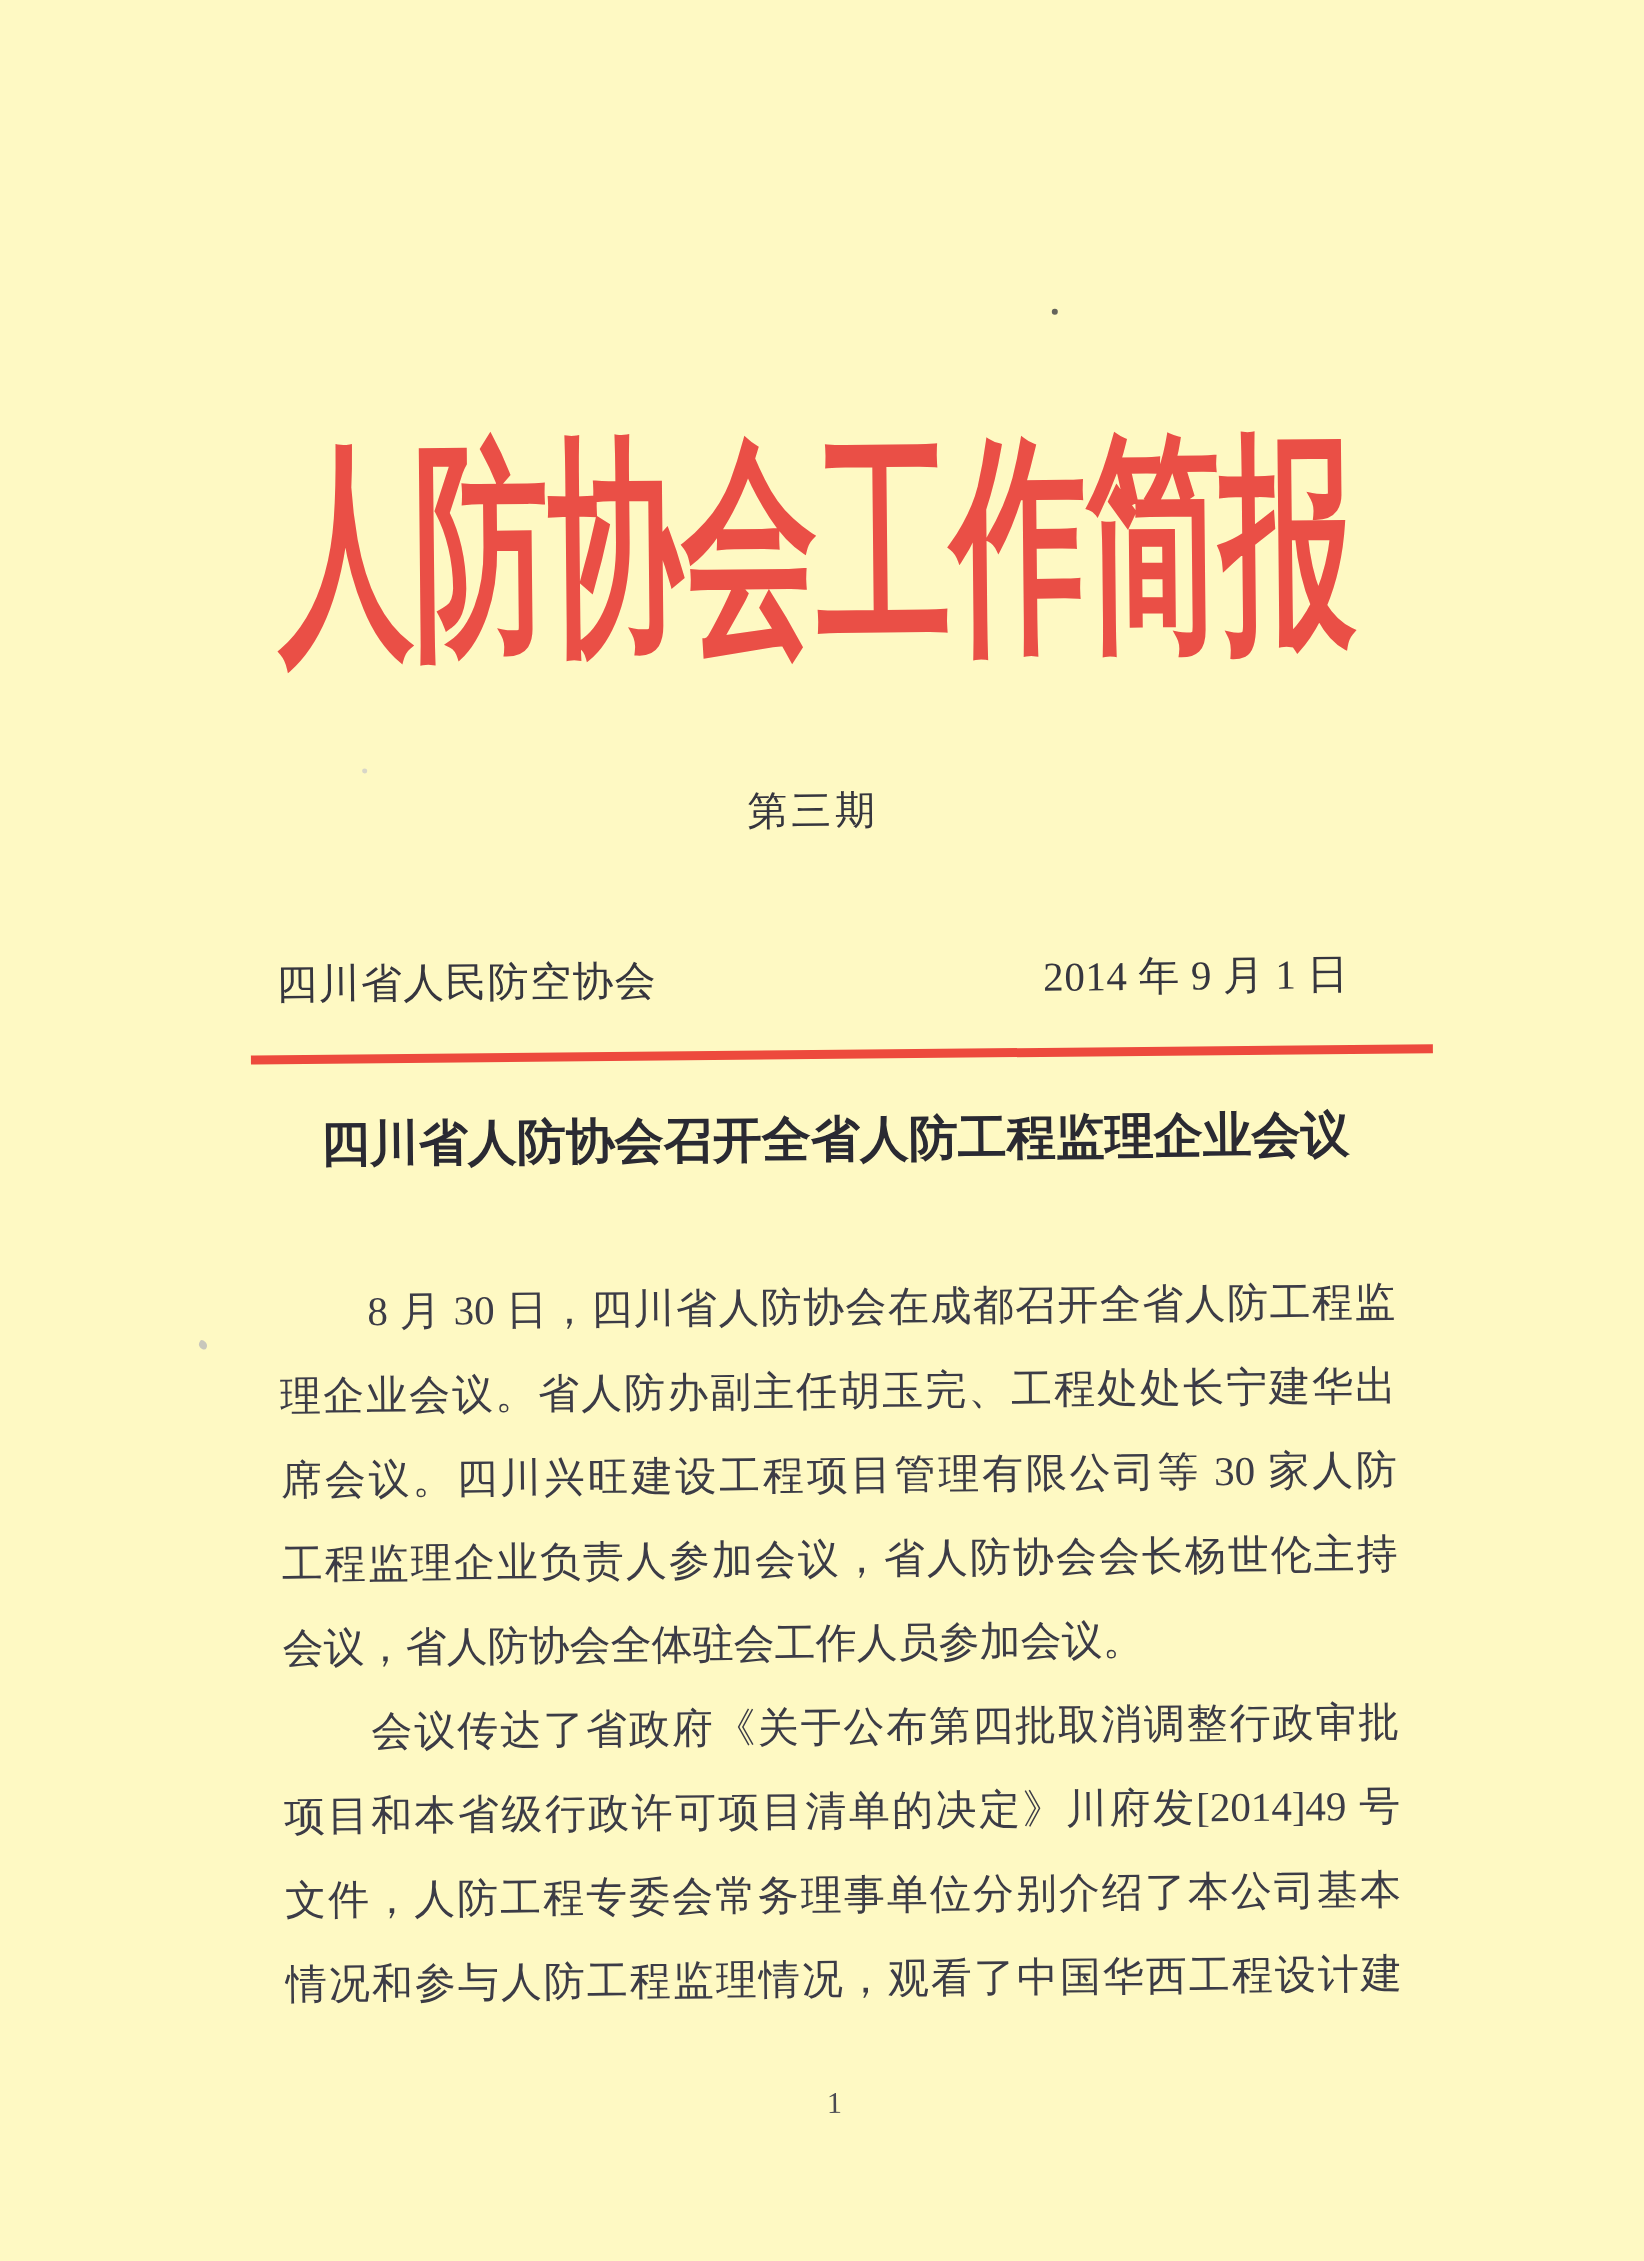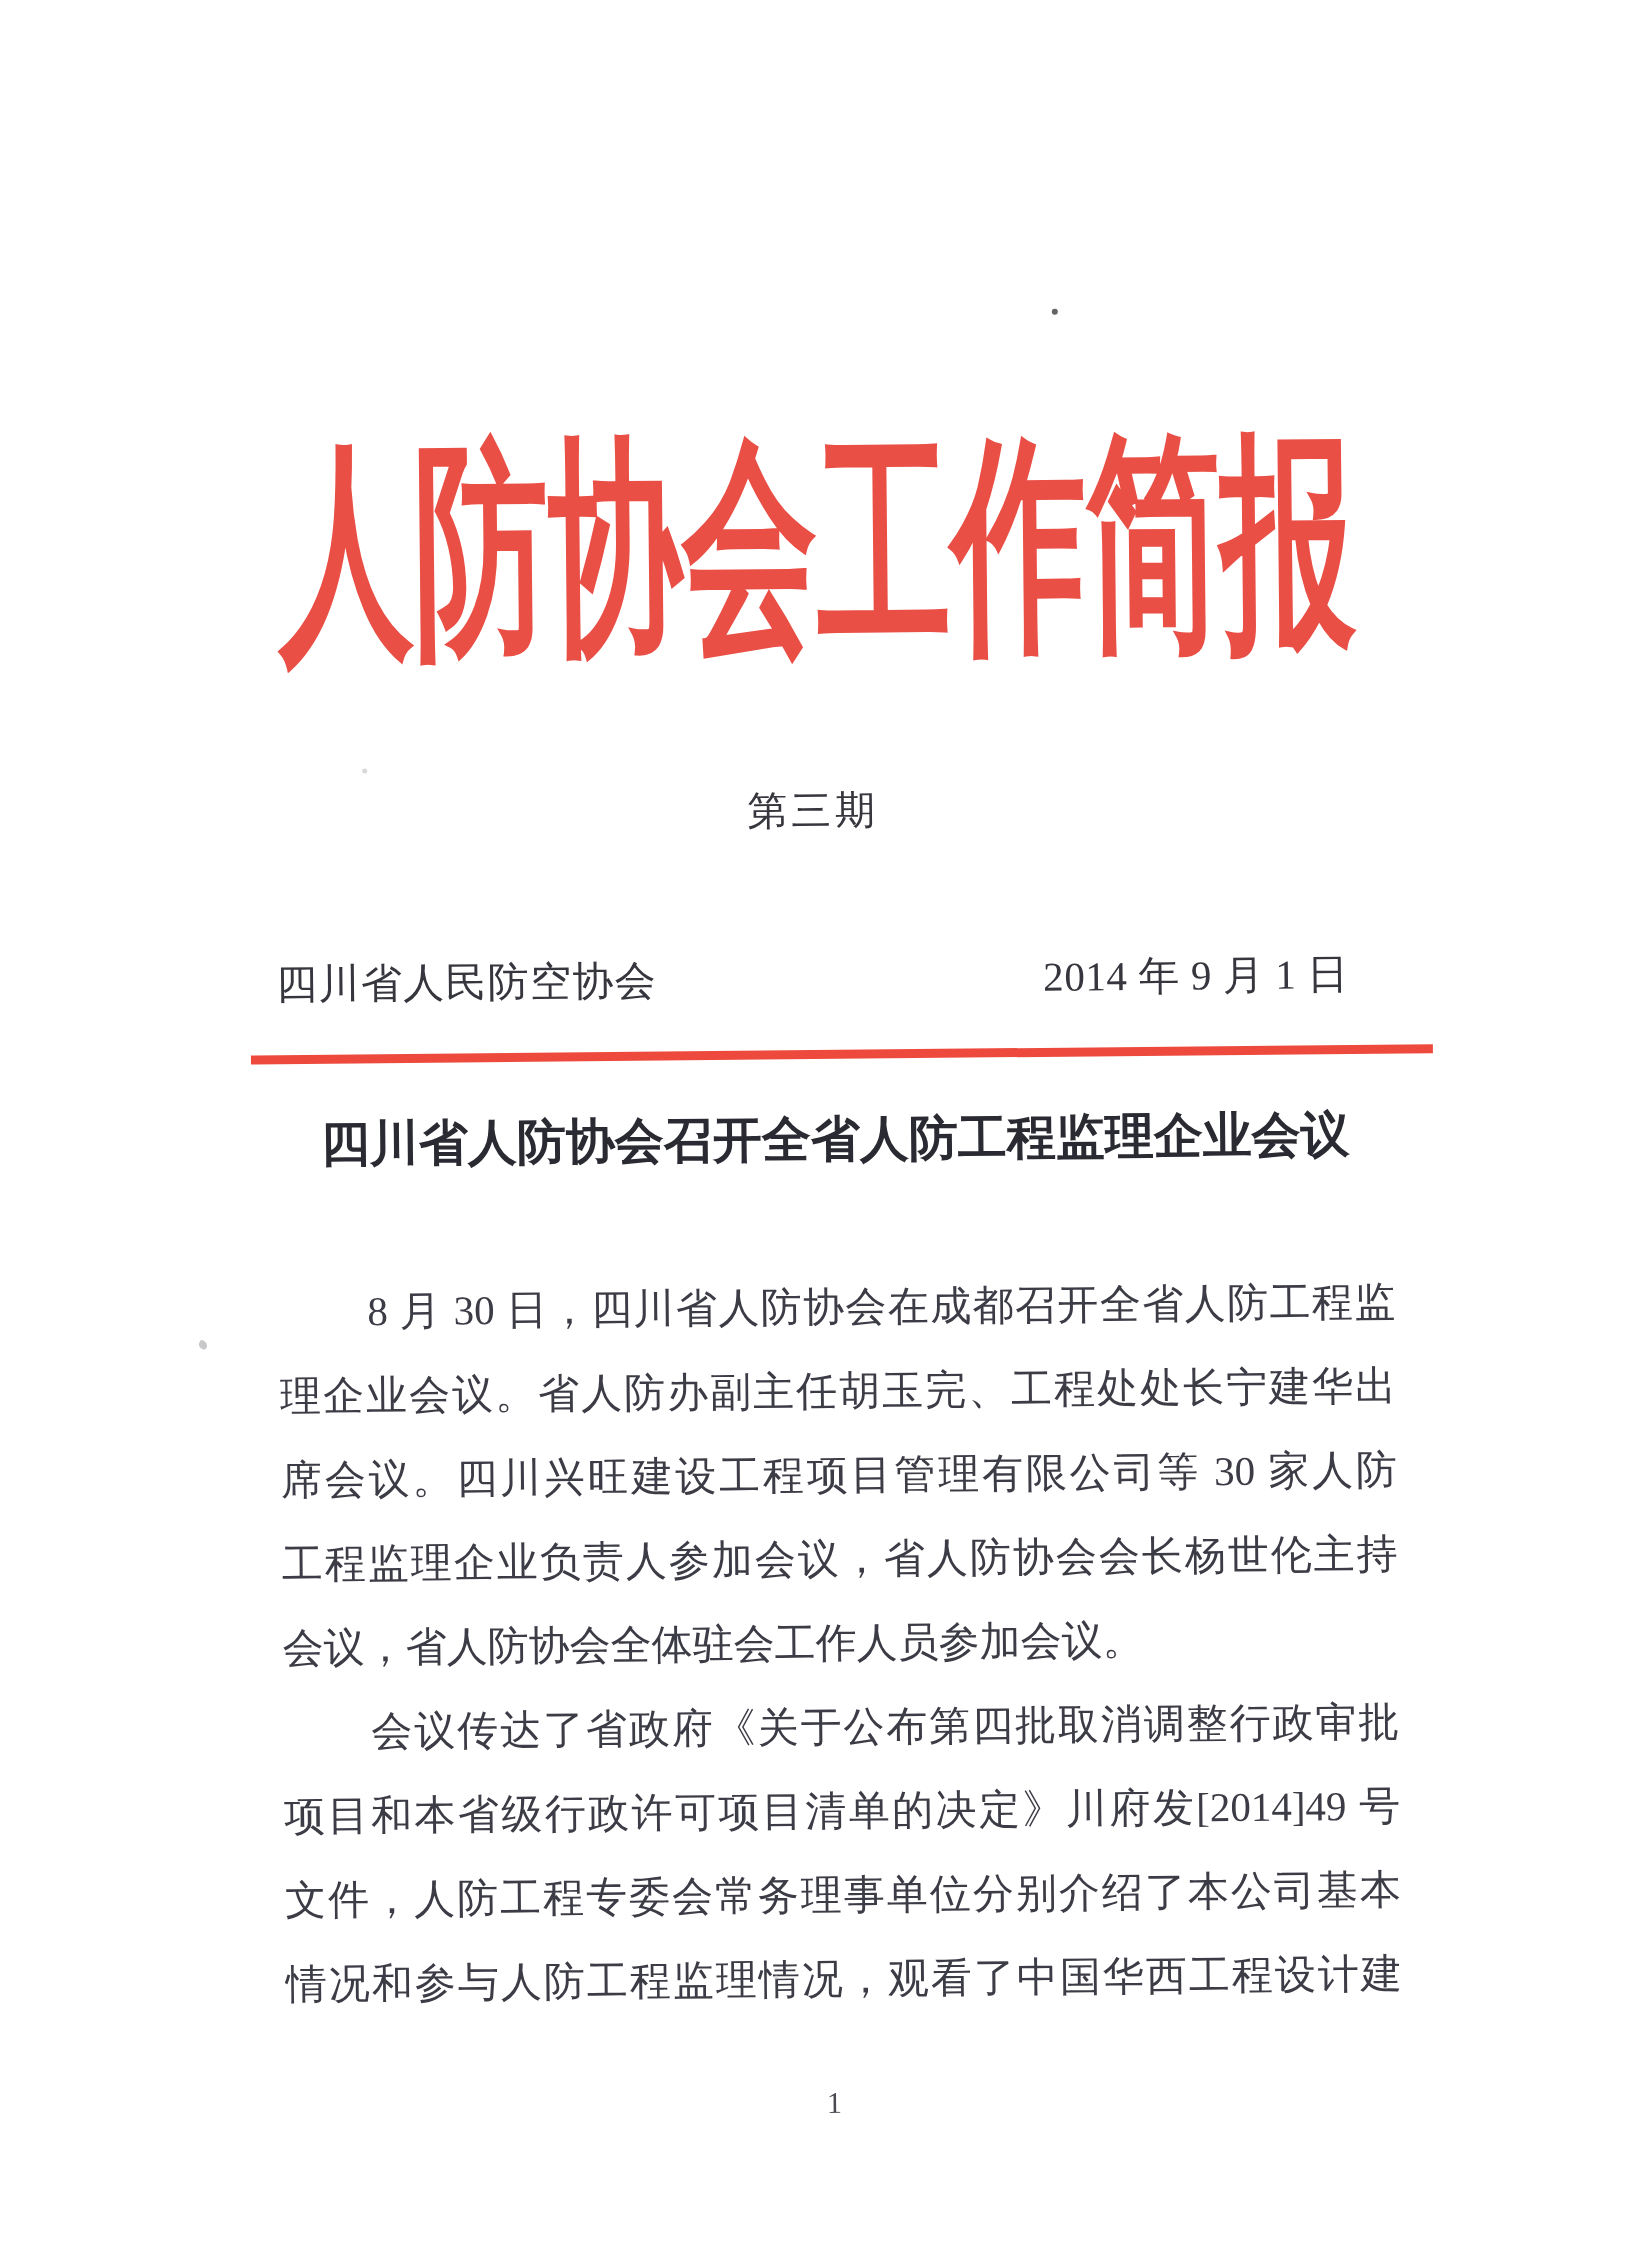--- a/index.html
+++ b/index.html
@@ -1,20 +1,20 @@
 <!DOCTYPE html>
 <html style="font-size:10.3px"><head>
 <meta charset="utf-8">
 <style>
   html,body{margin:0;padding:0;background:#e9e9e9;}
   .page{
     position:relative;
     width:1644px;height:2261px;
     margin:0 auto;
-    background:#ffffff;
+    background:#fef9c3;
     overflow:hidden;
     font-family:"Liberation Serif", serif;
   }
   .content{
     position:absolute;inset:0;
     transform:rotate(-0.55deg);
     transform-origin:822px 1063px;
   }
   .masthead{
     position:absolute;

